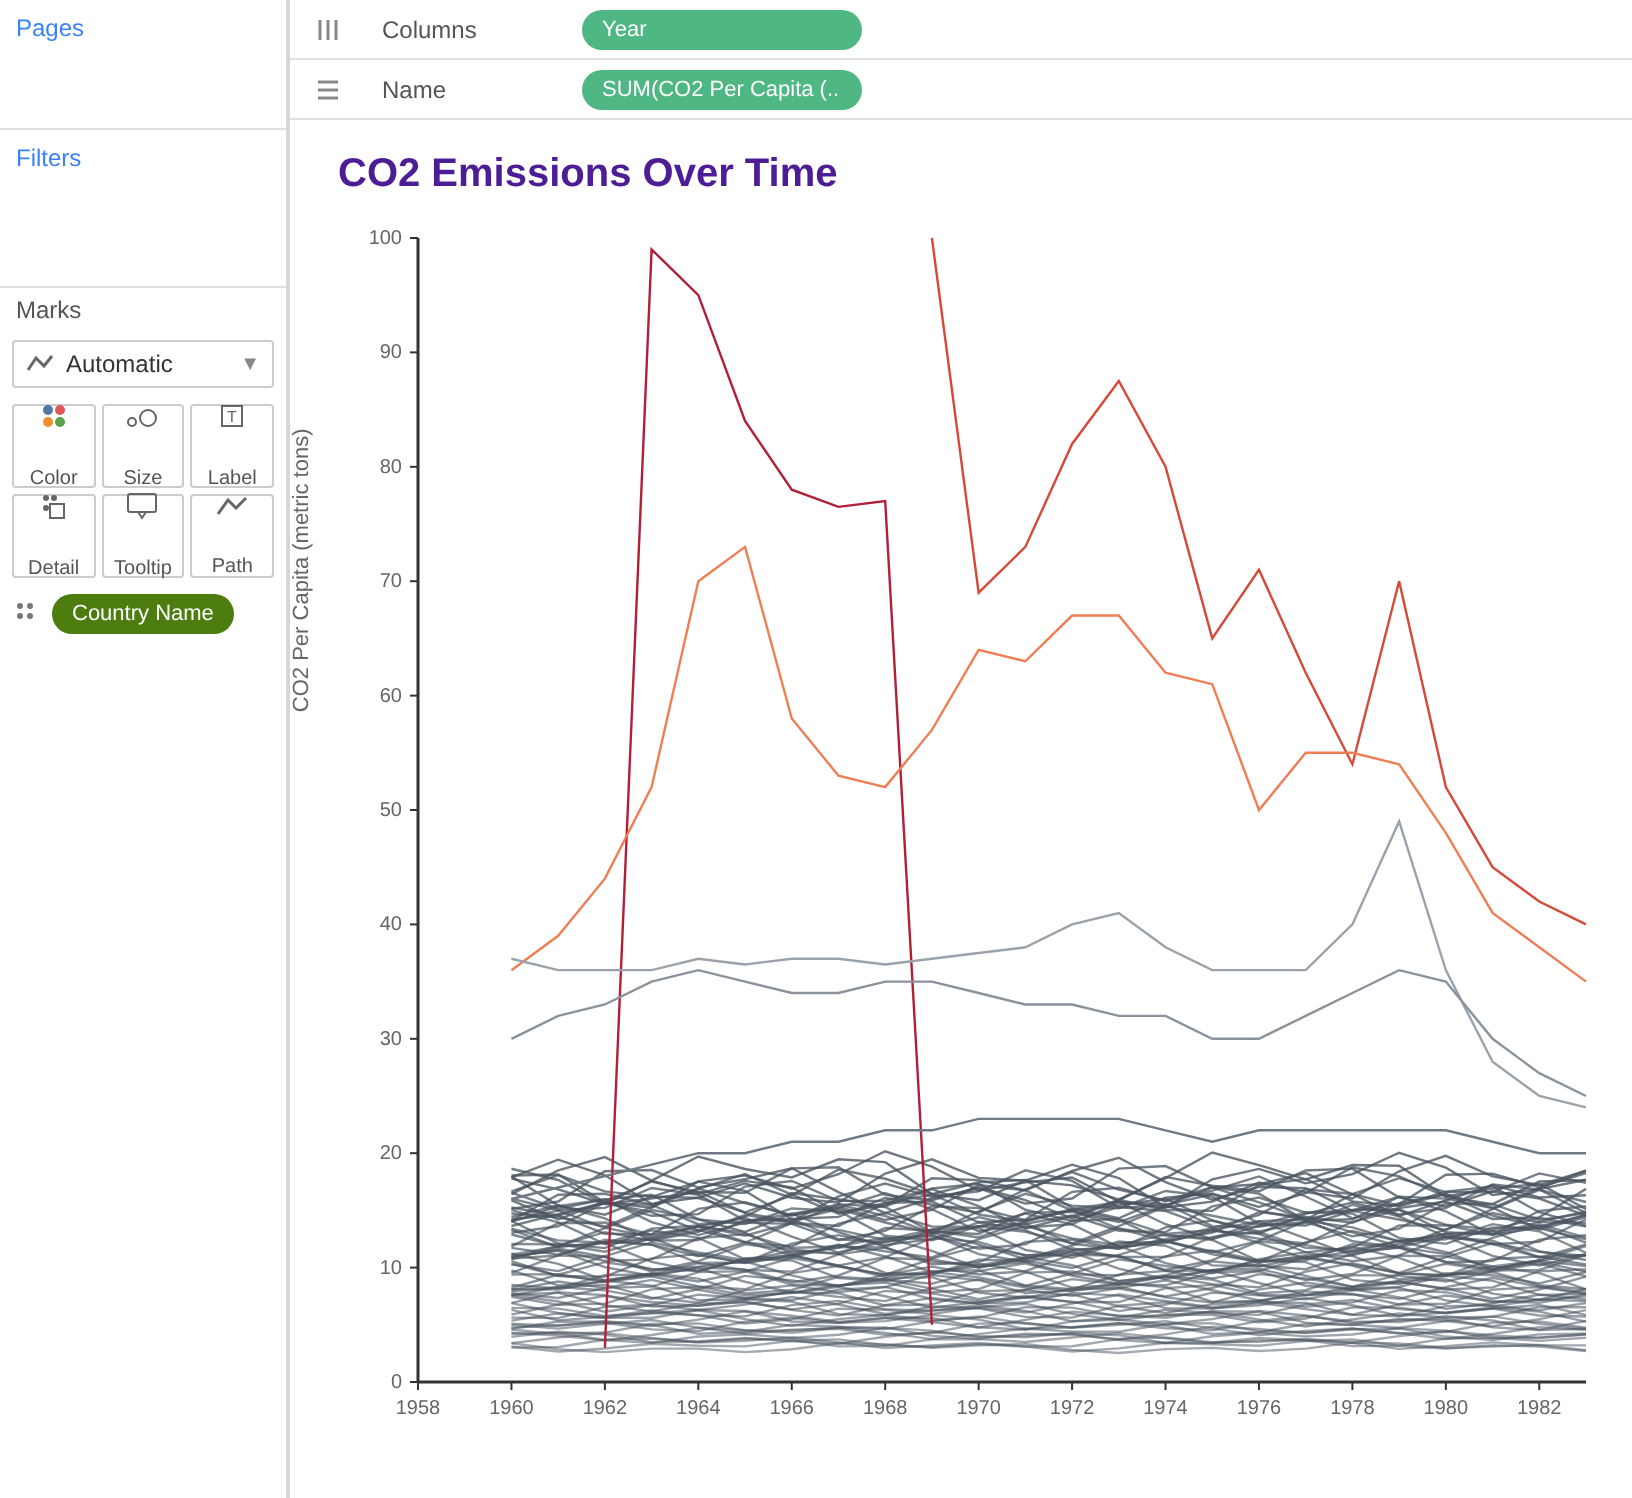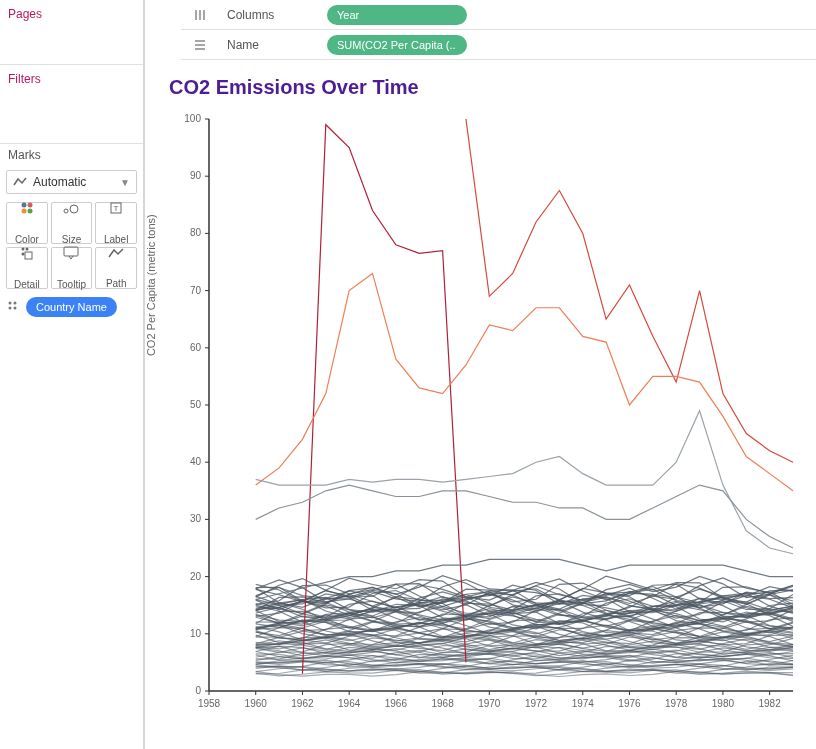--- a/index.html
+++ b/index.html
@@ -1,40 +1,40 @@
 <!DOCTYPE html>
 <html><head>
   <meta charset="utf-8">
   <style>
     * { box-sizing: border-box; margin: 0; padding: 0; }
     body { font-family: -apple-system, "Segoe UI", Arial, sans-serif; font-size: 12px; color: #333; background: #fff; width: 816px; height: 749px; overflow: hidden; position: relative; }
     
     .left-panel { position: absolute; left: 0; top: 0; width: 145px; height: 749px; border-right: 2px solid #d6d6d6; background: #fff; }
-    .section-header { font-size: 12px; color: #be185d; padding: 4px 8px; height: 28px; display: flex; align-items: center; }
+    .section-header { font-size: 12px; color: #3b82f6; padding: 4px 8px; height: 28px; display: flex; align-items: center; }
     .section-body { min-height: 40px; border-bottom: 1px solid #e0e0e0; }
     
     .marks-header { padding: 4px 8px; font-size: 12px; color: #555; }
     .mark-type-select { margin: 4px 6px; display: flex; align-items: center; border: 1px solid #ccc; border-radius: 2px; height: 24px; padding: 0 6px; background: #fff; cursor: pointer; }
     .mark-type-select .mark-icon { margin-right: 6px; color: #666; }
     .mark-type-select .caret { margin-left: auto; color: #888; font-size: 10px; }
     
     .marks-grid { display: grid; grid-template-columns: repeat(3, 1fr); gap: 3px; padding: 4px 6px; }
     .mark-btn { border: 1px solid #ccc; border-radius: 2px; height: 42px; display: flex; flex-direction: column; align-items: center; justify-content: center; font-size: 10px; color: #555; background: #fff; cursor: pointer; }
     .mark-btn-icon { height: 18px; display: flex; align-items: center; justify-content: center; font-size: 14px; color: #666; }
     .mark-btn-label { margin-top: 19px; }
     
     .pill-list { padding: 4px 6px; }
     .pill-row { display: flex; align-items: center; margin-bottom: 4px; gap: 4px; }
     .pill-row-icon { width: 16px; height: 16px; display: flex; align-items: center; justify-content: center; font-size: 12px; color: #777; }
     .pill { border-radius: 11px; padding: 2px 10px; font-size: 11px; color: #fff; display: inline-flex; align-items: center; height: 20px; cursor: pointer; white-space: nowrap; }
     .pill.green { background: #1ea562; }
-    .pill.blue { background: #3b82f6; }
+    .pill.blue { background: #4d7c0f; }
     .pill.dim { background: #4fb783; }
     
-    .shelves { position: absolute; left: 145px; top: 0; right: 0; height: 76px; margin-left: 36px; }
+    .shelves { position: absolute; left: 145px; top: 0; right: 0; height: 76px; }
     .shelf-row { display: flex; align-items: center; height: 30px; border-bottom: 1px solid #e0e0e0; padding: 0 12px; gap: 20px; }
     .shelf-icon { color: #888; width: 14px; display: inline-flex; }
     .shelf-label { font-size: 12px; color: #555; width: 80px; }
     .shelf-content { display: flex; gap: 6px; }
     
     .viz-area { position: absolute; left: 145px; top: 60px; right: 0; bottom: 0; padding: 16px 8px 8px 24px; }
     .viz-title { font-size: 20px; font-weight: 700; color: #4c1d95; margin-bottom: 12px; }
     .chart-container { position: relative; width: 630px; height: 620px; }
     .y-axis-label { position: absolute; left: -18px; top: 50%; transform: rotate(-90deg) translateX(50%); transform-origin: left center; font-size: 11px; color: #666; white-space: nowrap; }
     svg { display: block; }

